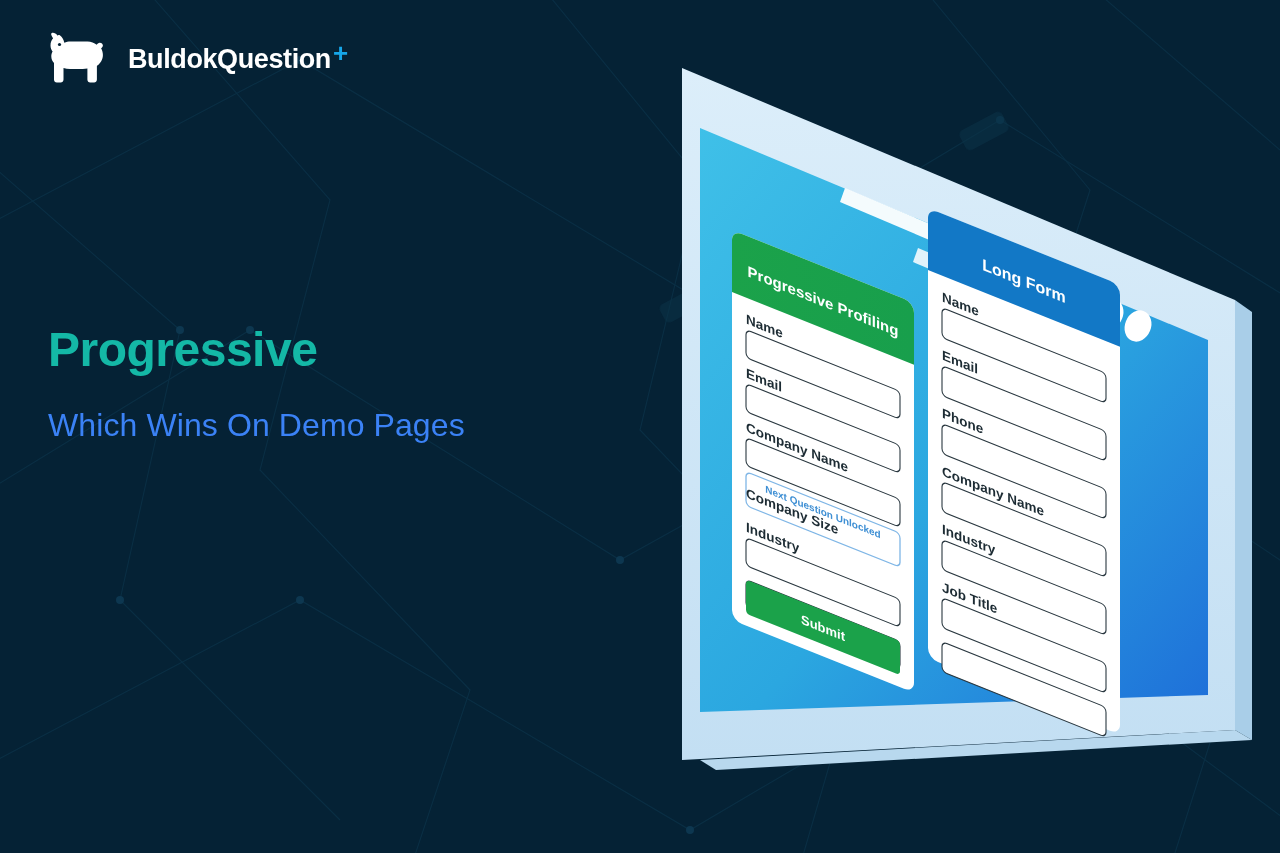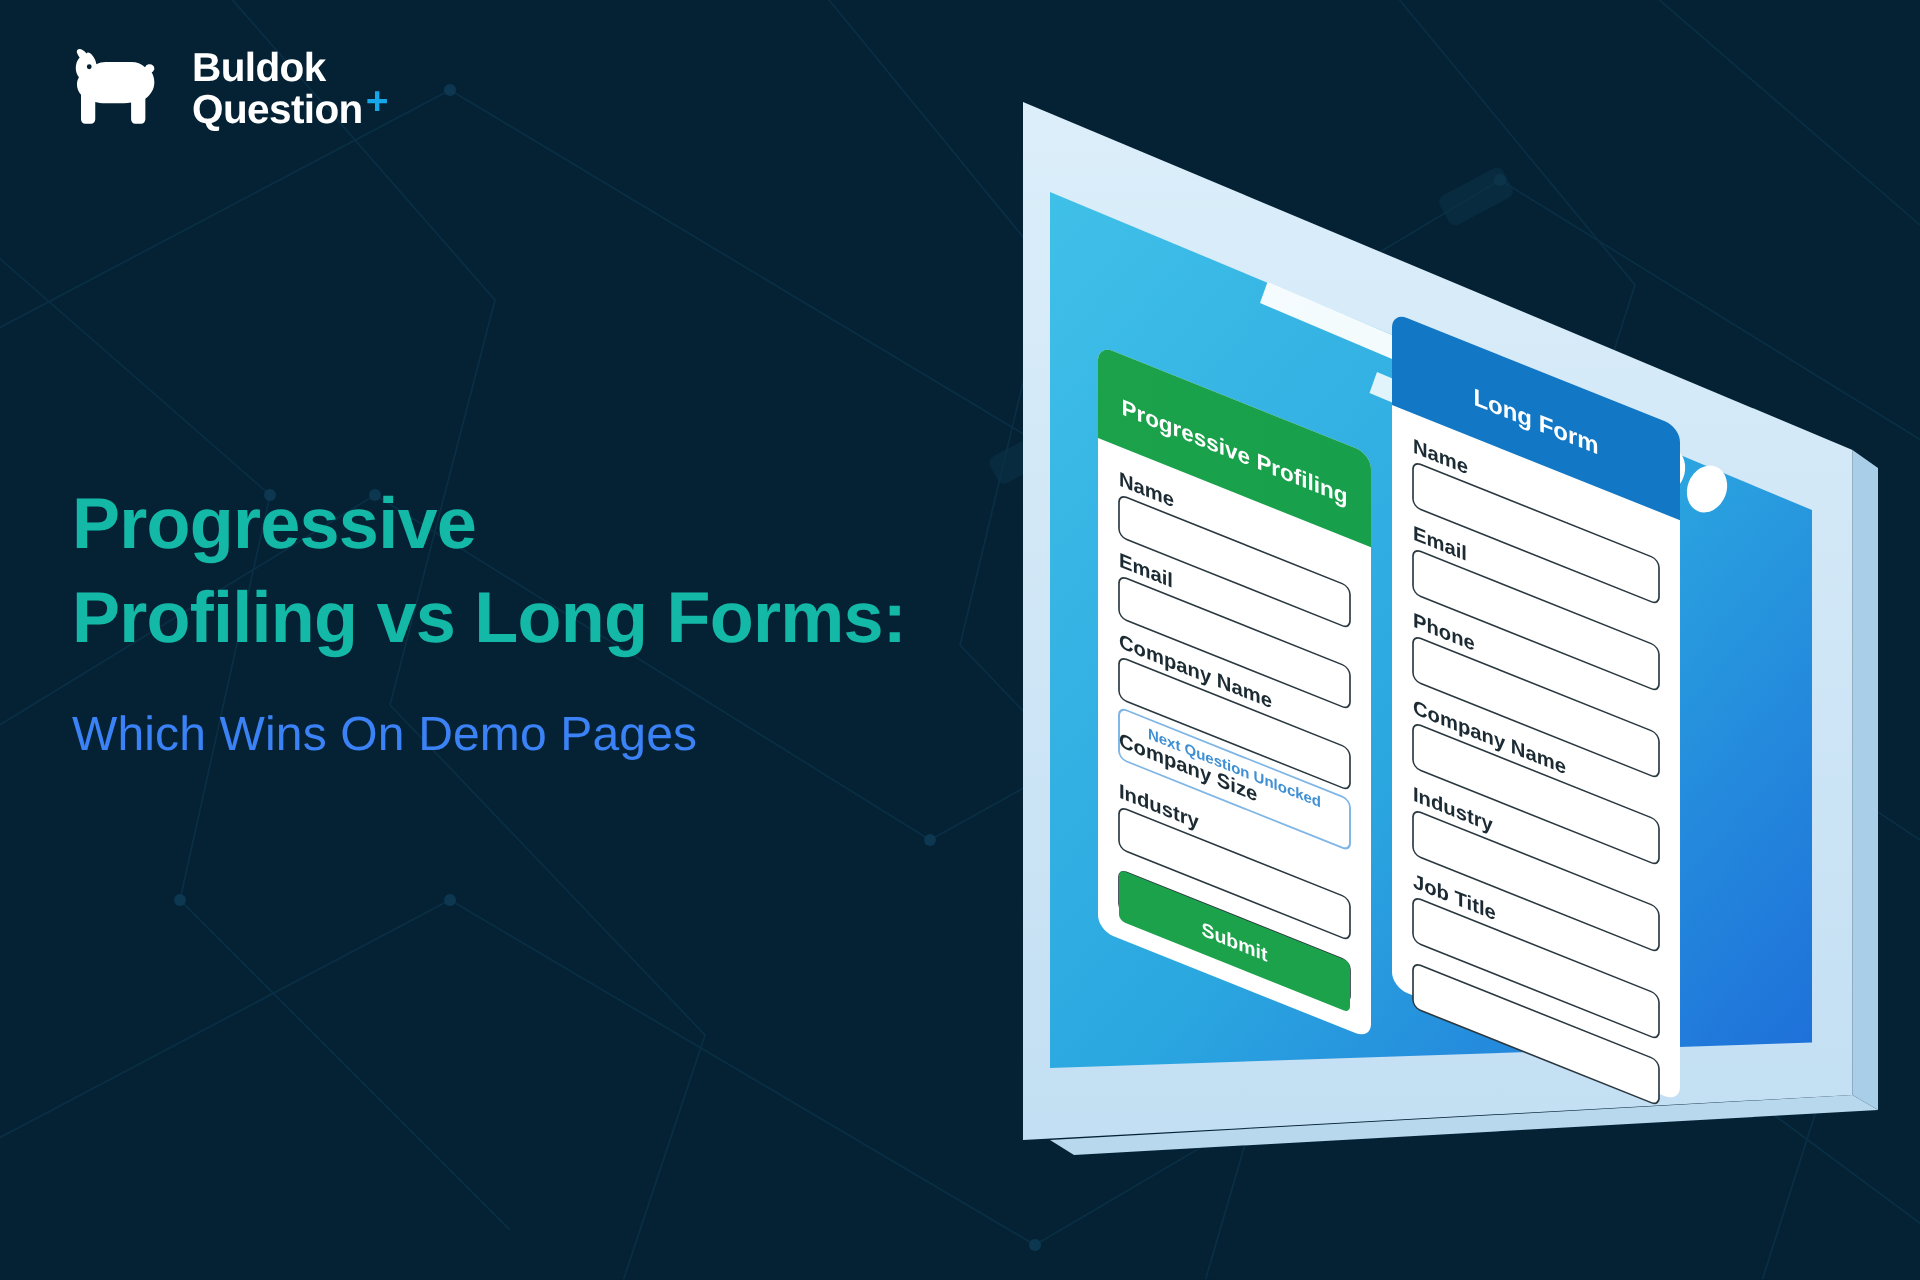--- a/index.html
+++ b/index.html
@@ -18,21 +18,21 @@
   }
   .bg-pattern svg{ position:absolute; left:0; top:0; }
 
   
   .logo{
     position:absolute; left:44px; top:28px;
     display:flex; align-items:center; gap:14px;
   }
   .logo-dog{ width:70px; height:64px; }
   .logo-text{
-    display:flex; flex-direction:column;
+    display:flex; 
     line-height:1.02;
   }
   .logo-line{
     display:flex; align-items:flex-start;
   }
   .logo-word{
     color:#ffffff; font-weight:bold; font-size:27px;
     letter-spacing:-0.4px;
   }
   .logo-plus{
@@ -121,21 +121,20 @@
     </span>
     <span class="logo-line">
       <span class="logo-word">Question</span>
       <span class="logo-plus">+</span>
     </span>
   </span>
 </div>
 
 <div class="headline">
   <h1>Progressive</h1>
-  <h1>Profiling vs Long Forms:</h1>
   <div class="sub">Which Wins On Demo Pages</div>
 </div>
 
 <div class="illustration">
 <svg width="600" height="800" viewBox="0 0 600 800">
   <defs>
     <linearGradient id="panelGrad" x1="0" y1="0" x2="1" y2="1">
       <stop offset="0%" stop-color="#3FC0E8"></stop>
       <stop offset="55%" stop-color="#2BA7E0"></stop>
       <stop offset="100%" stop-color="#1E6FD9"></stop>

